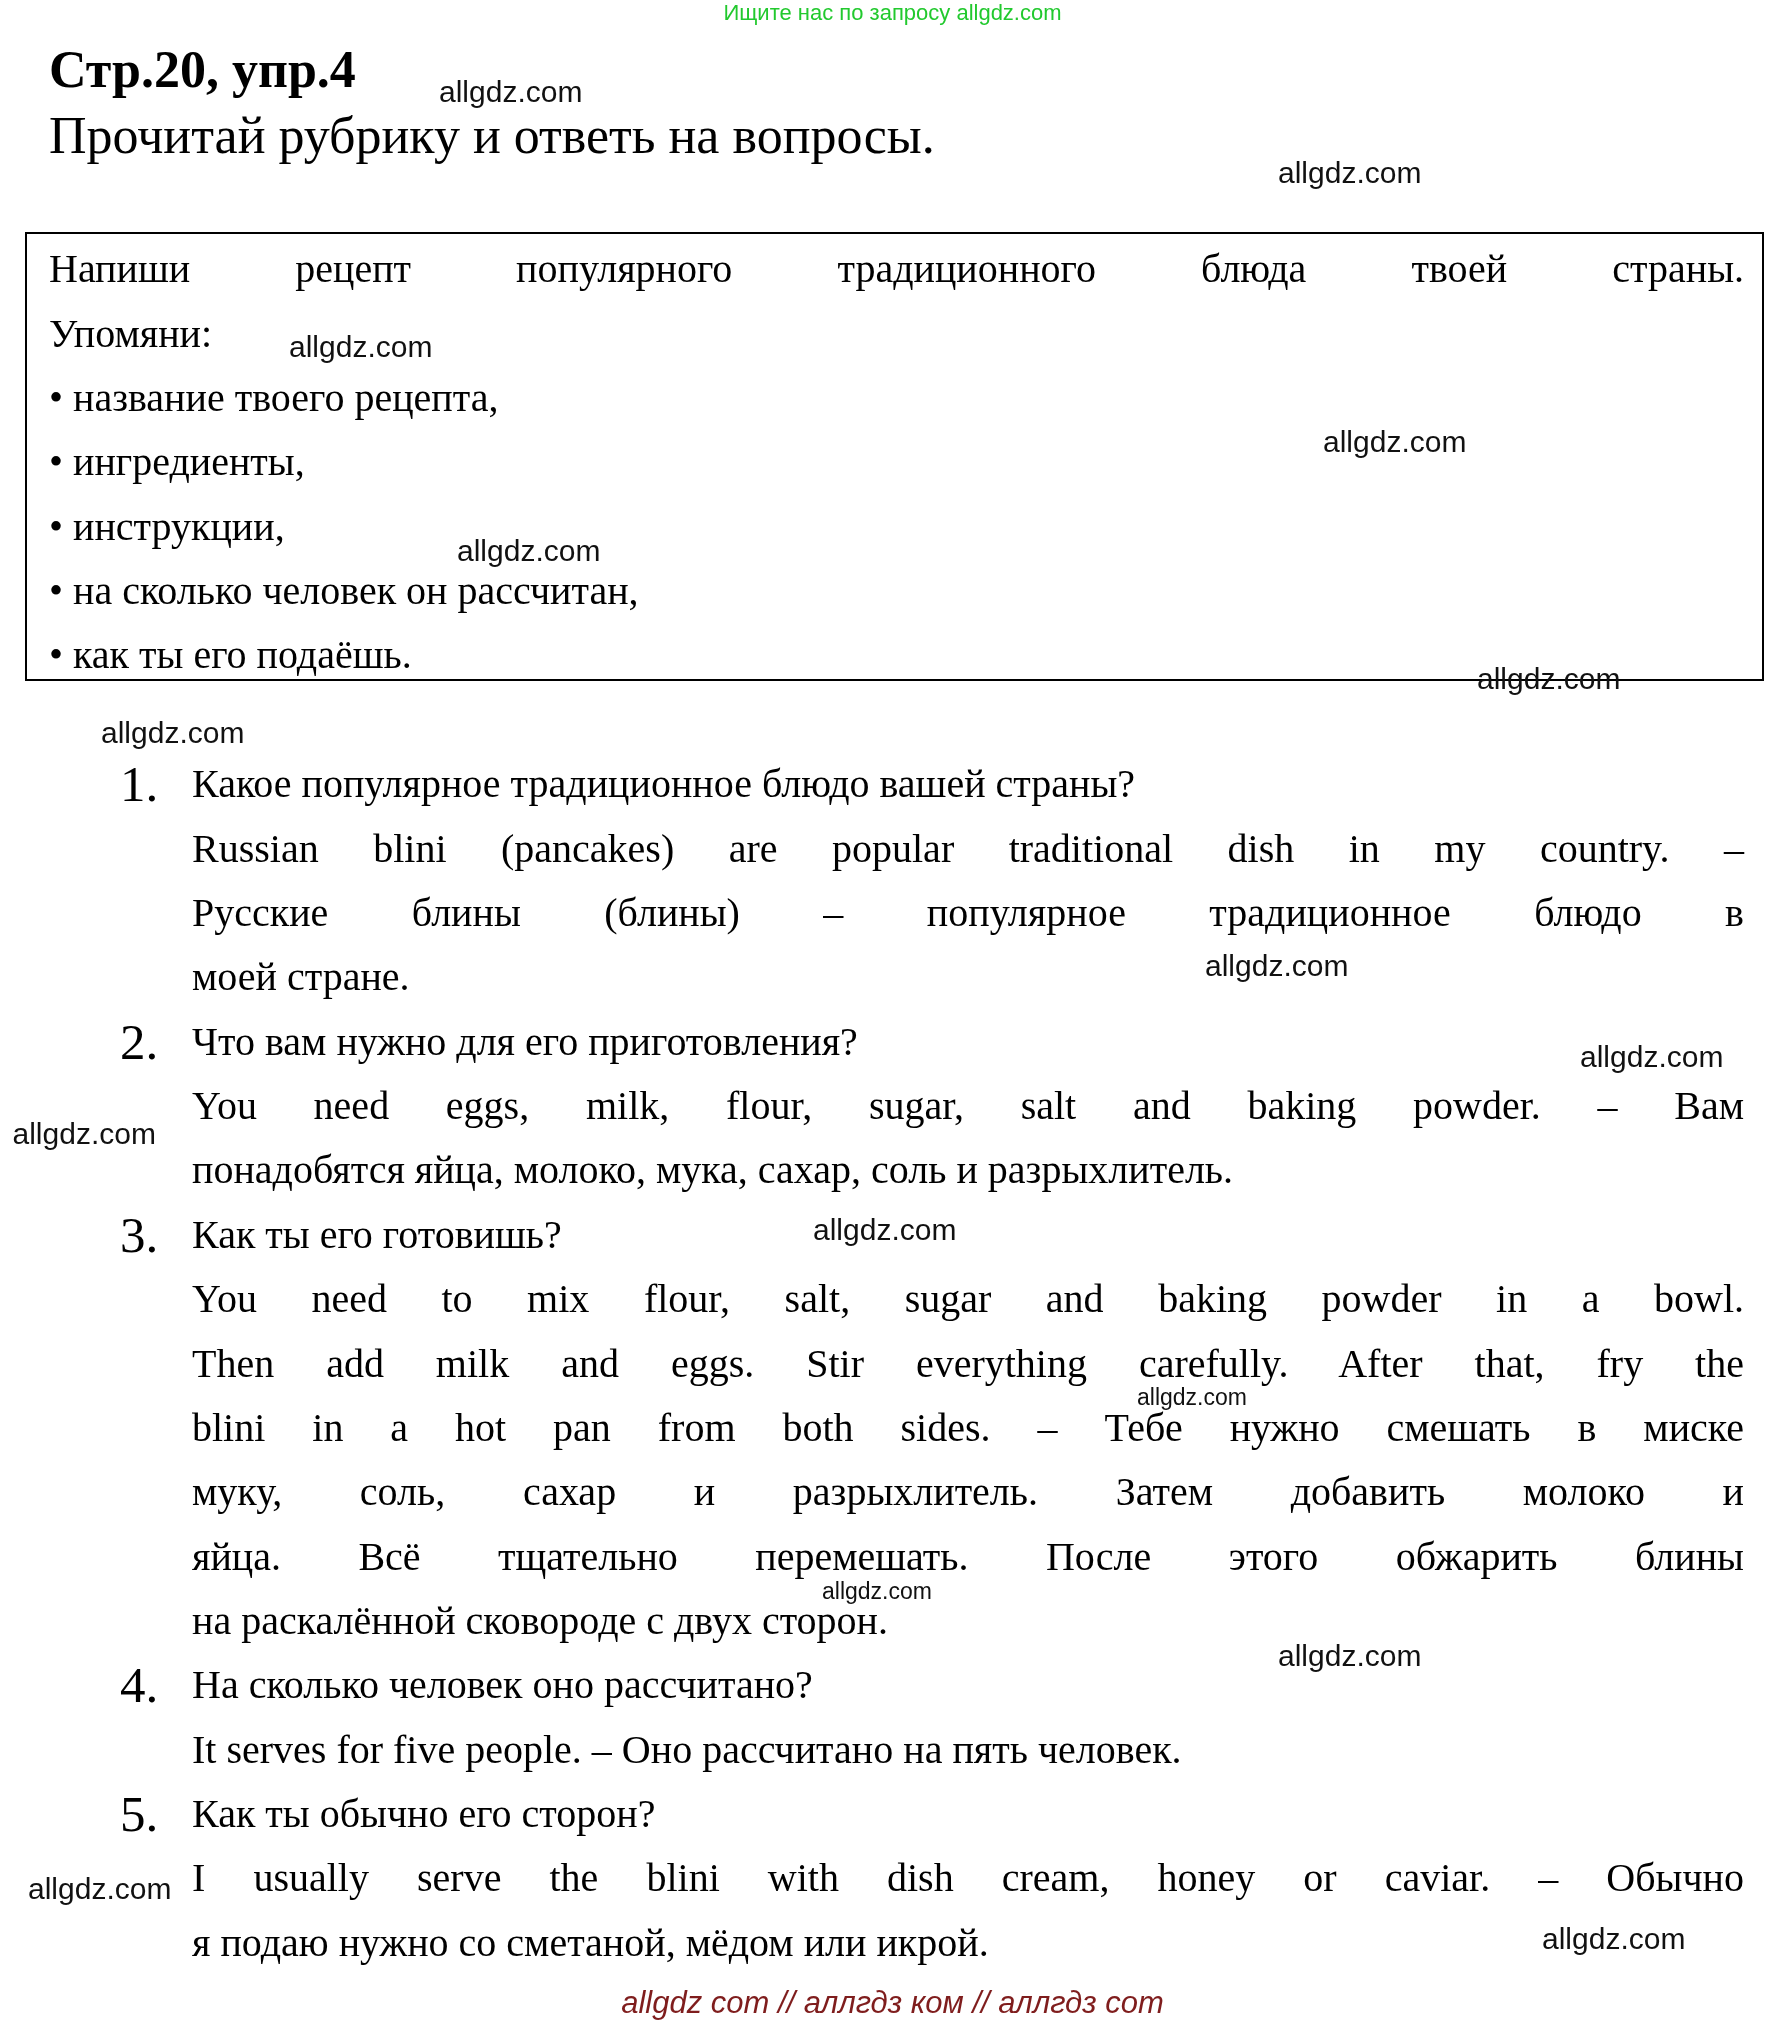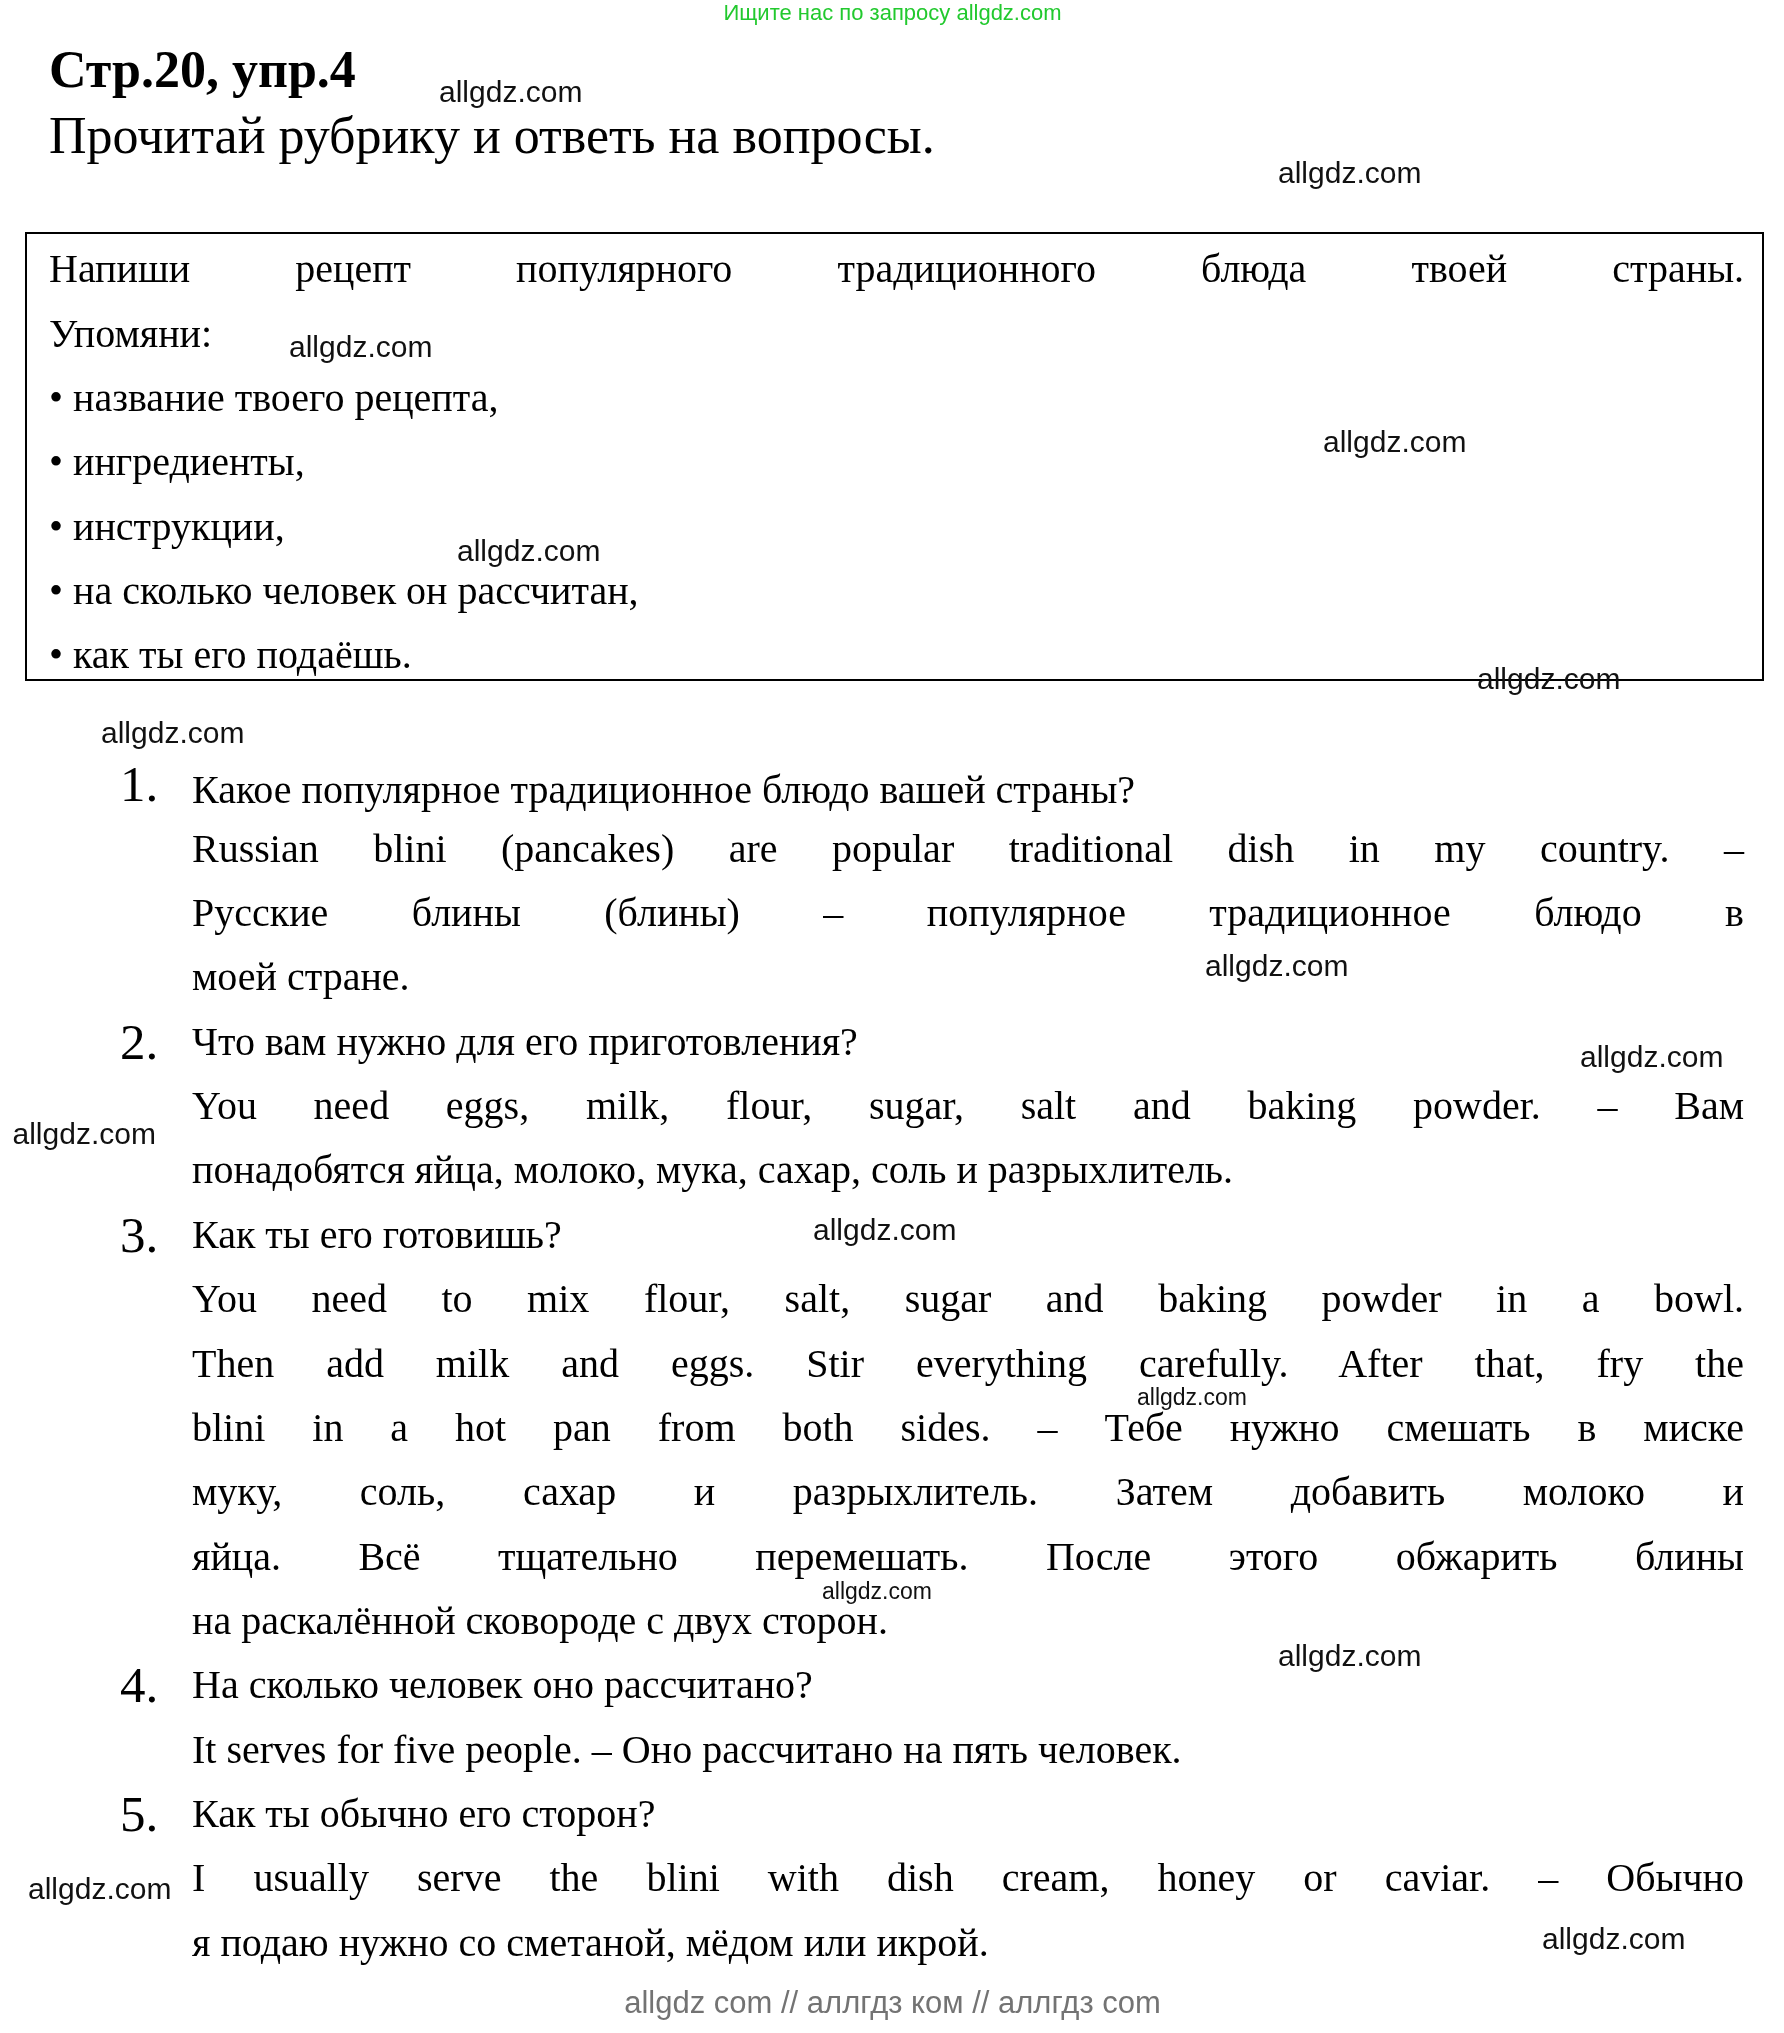--- a/index.html
+++ b/index.html
@@ -6,41 +6,41 @@
   body { width:1785px; height:2034px; position:relative; overflow:hidden; font-family:"Liberation Serif", serif; color:#000; }
   .abs { position:absolute; white-space:nowrap; }
   .wm { position:absolute; font-family:"Liberation Sans", sans-serif; font-size:30px; color:#111; white-space:nowrap; }
   .banner { left:0; width:1785px; top:0; text-align:center; font-family:"Liberation Sans", sans-serif; font-size:22px; color:#22c92e; }
   .title { left:49px; top:40px; font-size:52px; font-weight:bold; }
   .subtitle { left:49px; top:106px; font-size:52px; }
   .box { position:absolute; left:25px; top:232px; width:1739px; height:449px; border:2.9px solid #000; box-sizing:border-box; }
   .line { position:absolute; font-size:40px; line-height:64px; white-space:nowrap; }
   .just { text-align:justify; text-align-last:justify; }
   .num { position:absolute; font-size:51px; line-height:64px; }
-  .footer { left:0; width:1785px; top:1985px; text-align:center; font-family:"Liberation Sans", sans-serif; font-size:31px; color:#737373; }
+  .footer { left:0; width:1785px; top:1985px; text-align:center; font-family:"Liberation Sans", sans-serif; font-size:31px; color:#7f1d1d;font-style:italic; }
 </style>
 </head>
 <body>
 
 <div class="abs banner">Ищите нас по запросу allgdz.com</div>
 
 <div class="abs title">Стр.20, упр.4</div>
 <div class="abs subtitle">Прочитай рубрику и ответь на вопросы.</div>
 
 <div class="box"></div>
 <div class="line just" style="left:49px; top:237px; width:1695px;">Напиши рецепт популярного традиционного блюда твоей страны.</div>
 <div class="line" style="left:49px; top:302px;">Упомяни:</div>
 <div class="line" style="left:49px; top:366px;">• название твоего рецепта,</div>
 <div class="line" style="left:49px; top:430px;">• ингредиенты,</div>
 <div class="line" style="left:49px; top:495px;">• инструкции,</div>
 <div class="line" style="left:49px; top:559px;">• на сколько человек он рассчитан,</div>
 <div class="line" style="left:49px; top:623px;">• как ты его подаёшь.</div>
 
 <div class="num" style="left:120px; top:752px;">1.</div>
-<div class="line" style="left:192px; top:752px;margin-top:6px;">Какое популярное традиционное блюдо вашей страны?</div>
+<div class="line" style="left:192px; top:752px;">Какое популярное традиционное блюдо вашей страны?</div>
 <div class="line just" style="left:192px; top:817px; width:1552px;">Russian blini (pancakes) are popular traditional dish in my country. –</div>
 <div class="line just" style="left:192px; top:881px; width:1552px;">Русские блины (блины) – популярное традиционное блюдо в</div>
 <div class="line" style="left:192px; top:945px;">моей стране.</div>
 
 <div class="num" style="left:120px; top:1010px;">2.</div>
 <div class="line" style="left:192px; top:1010px;">Что вам нужно для его приготовления?</div>
 <div class="line just" style="left:192px; top:1074px; width:1552px;">You need eggs, milk, flour, sugar, salt and baking powder. – Вам</div>
 <div class="line" style="left:192px; top:1138px;">понадобятся яйца, молоко, мука, сахар, соль и разрыхлитель.</div>
 
 <div class="num" style="left:120px; top:1203px;">3.</div>

